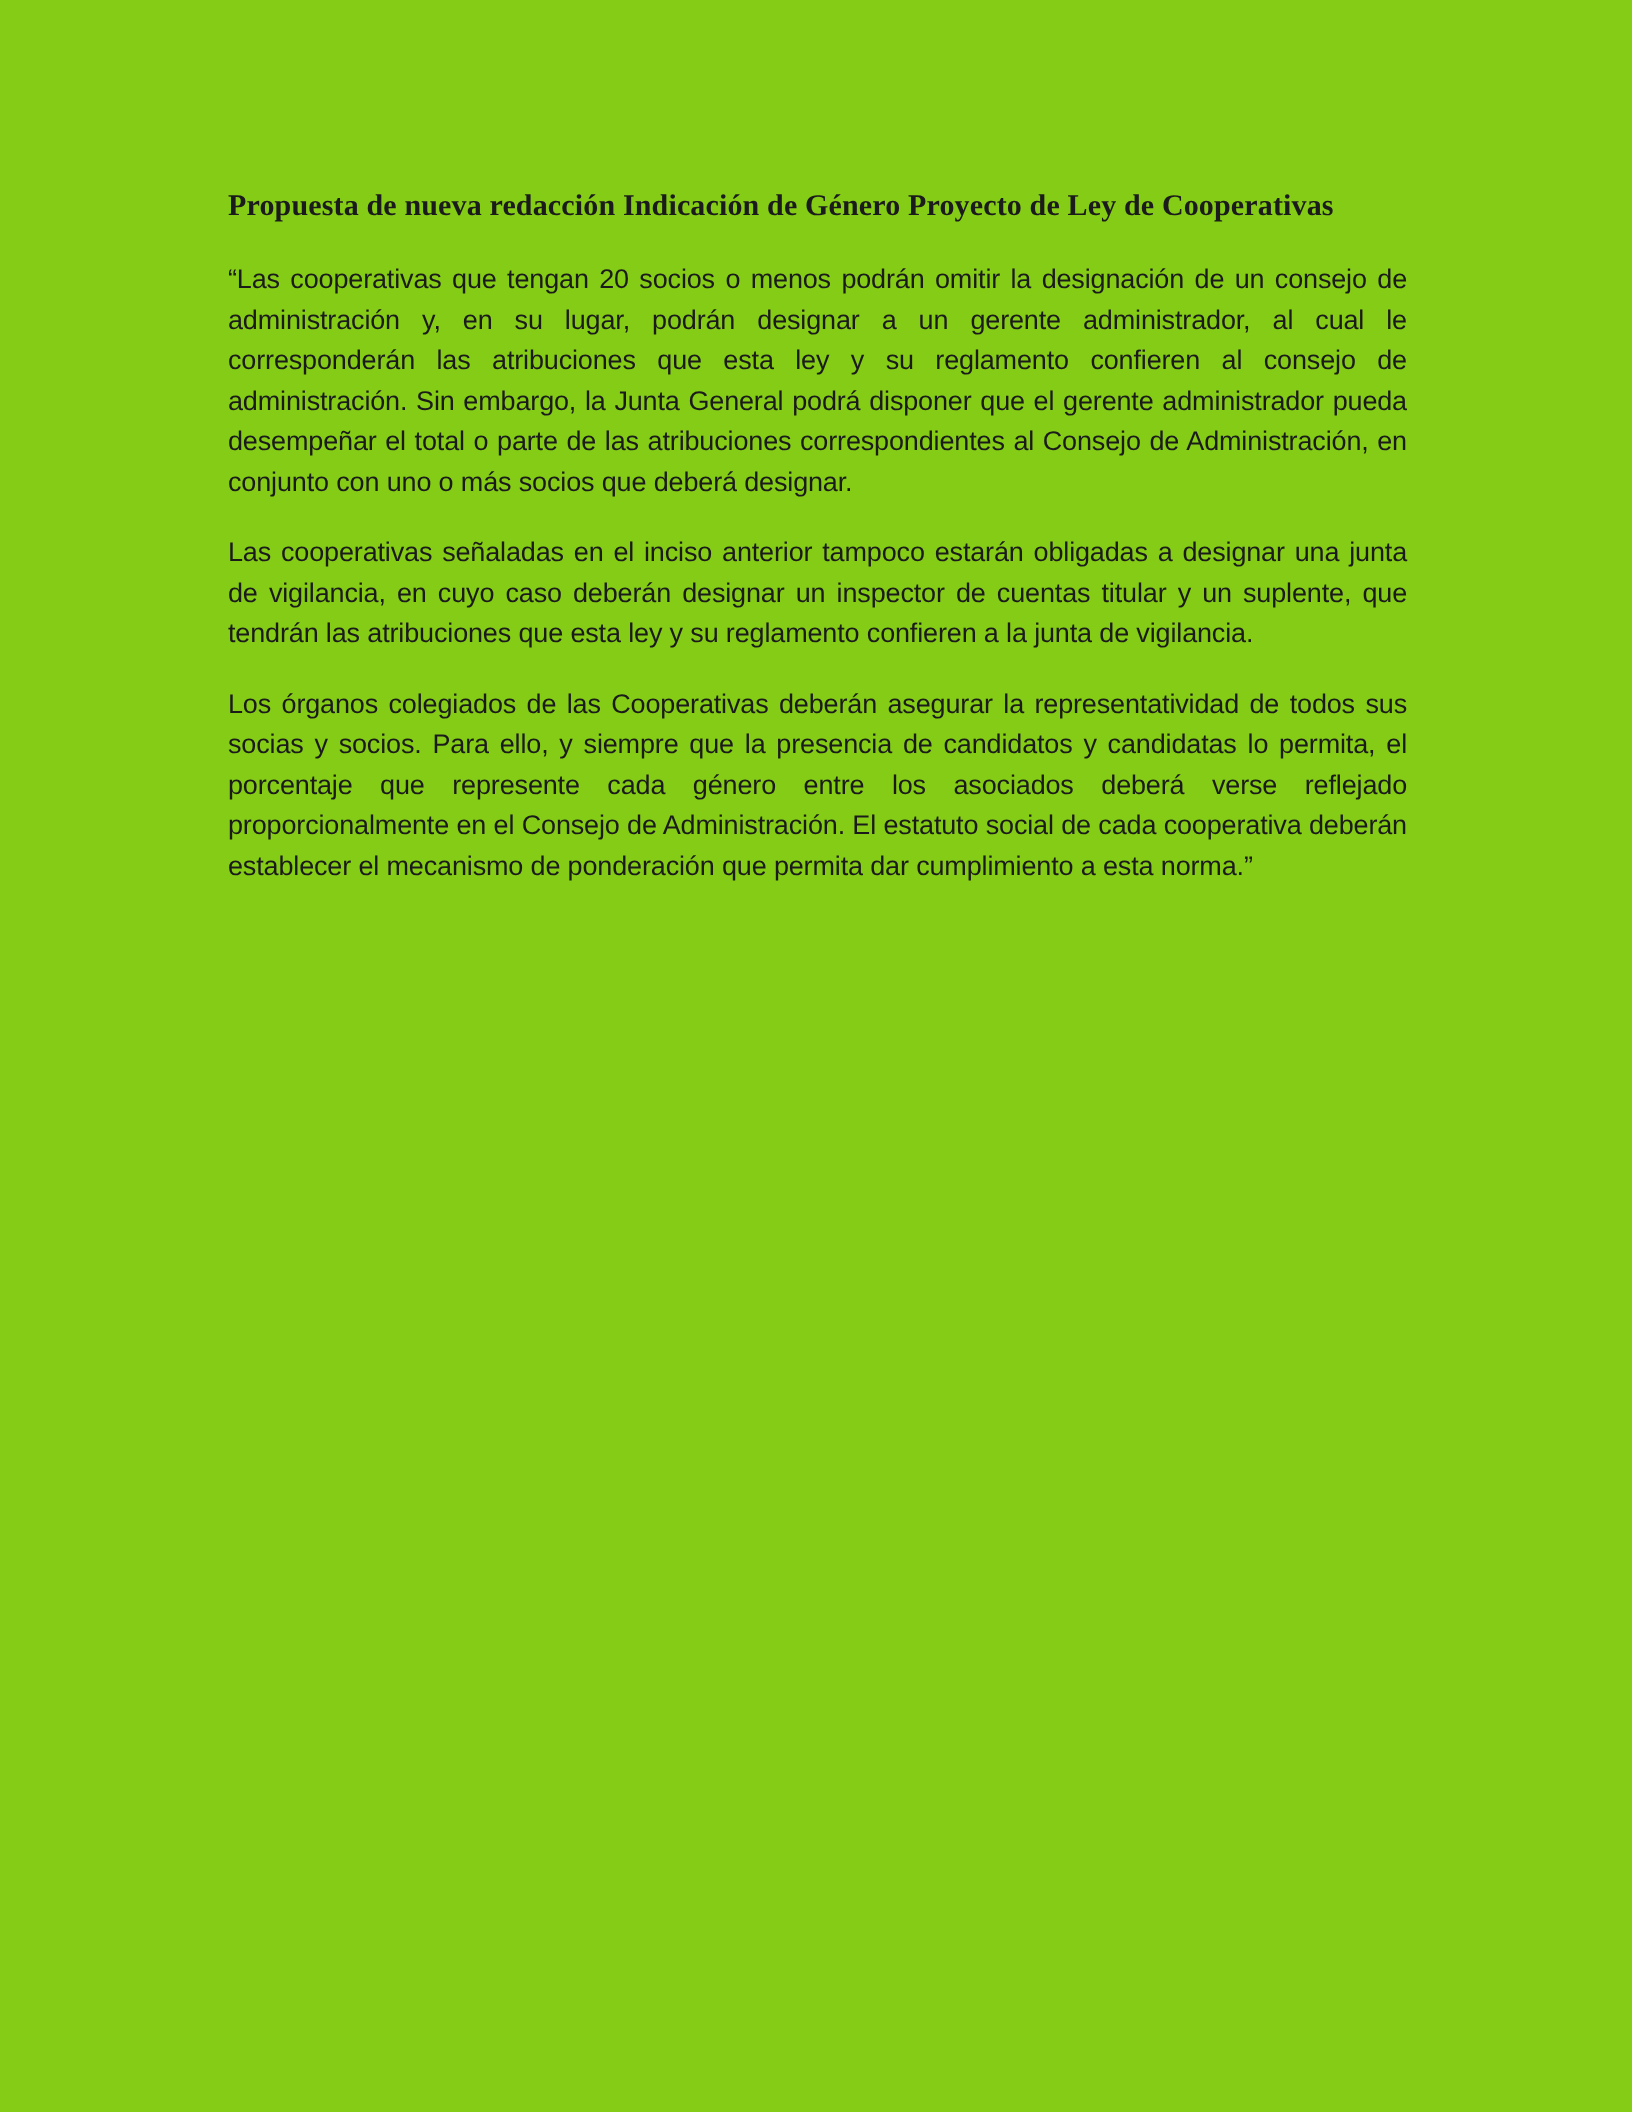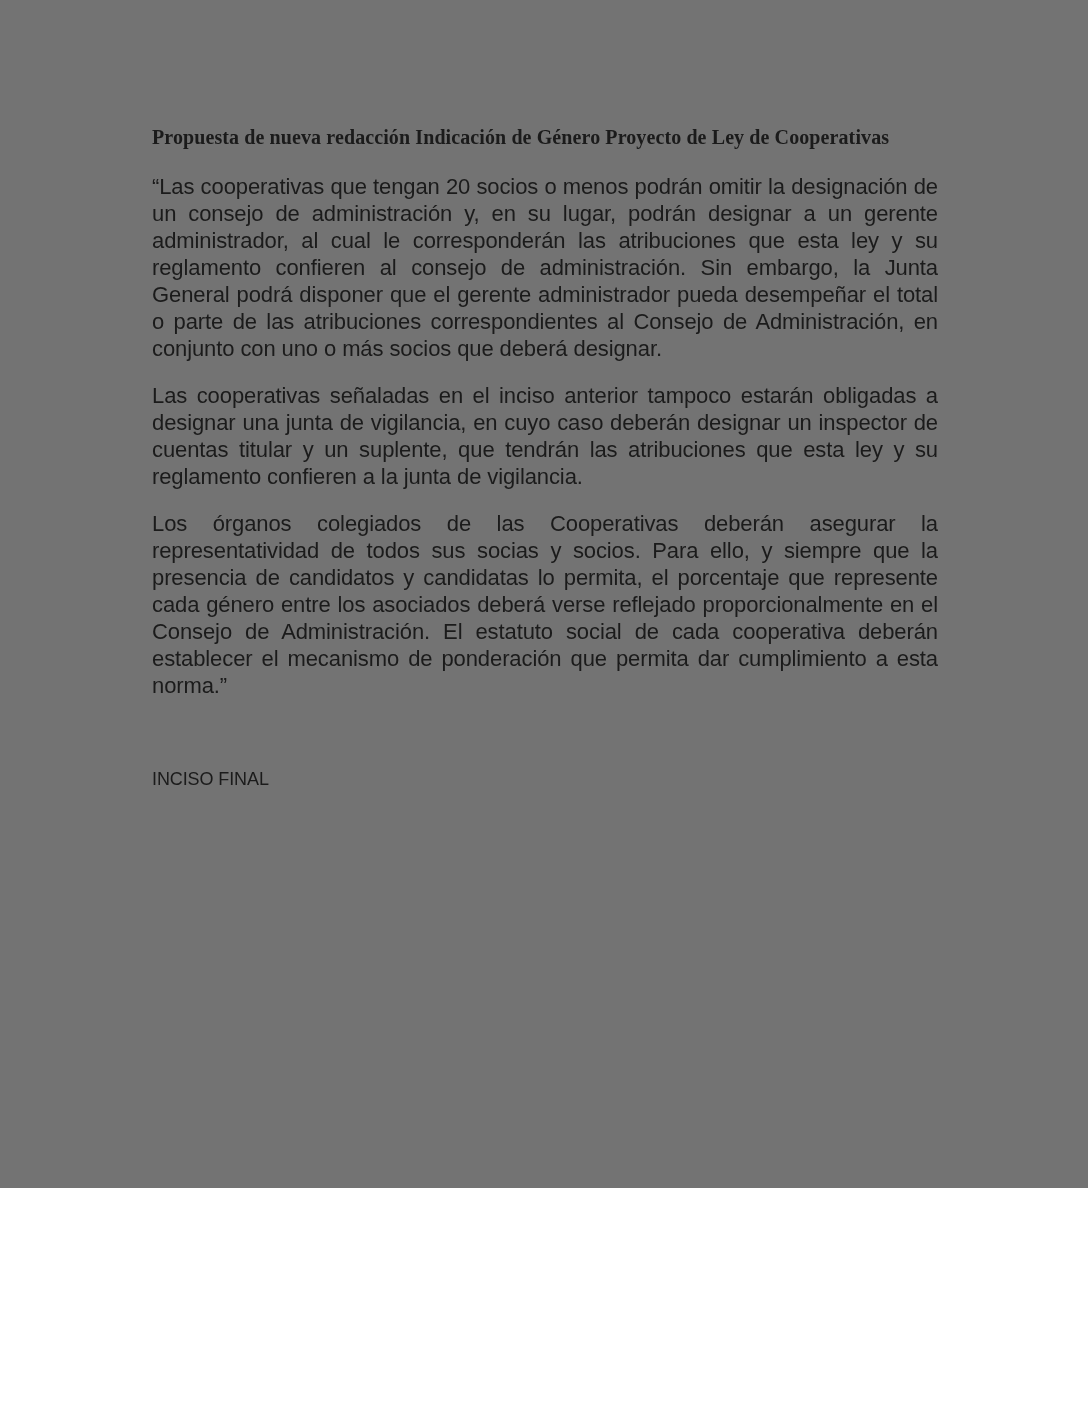--- a/index.html
+++ b/index.html
@@ -4,43 +4,43 @@
 <title>Documento</title>
 <style>
   html, body {
     margin: 0;
     padding: 0;
     background: #ffffff;
   }
   .page {
     position: relative;
     width: 1088px;
-    height: 1188px;
-    background: #737373;
+    height: 1408px;
+    background: #84cc16;
     overflow: hidden;
     color: #1b1b1b;
   }
   .content {
     position: absolute;
     left: 152px;
     top: 124px;
     width: 786px;
   }
   .doc-title {
     font-family: "Liberation Serif", "DejaVu Serif", serif;
     font-weight: bold;
     font-size: 20px;
     line-height: 27px;
     margin: 0 0 22px 0;
     text-align: left;
     letter-spacing: 0.1px;
   }
   .doc-paragraph {
     font-family: "Liberation Sans", "DejaVu Sans", sans-serif;
-    font-size: 22px;
+    font-size: 18px;
     line-height: 27px;
     text-align: justify;
     margin: 0 0 20px 0;
     letter-spacing: -0.1px;
   }
   .doc-spacer {
     height: 27px;
     margin: 0 0 20px 0;
   }
   .doc-section-heading {
@@ -62,17 +62,16 @@
     <h1 class="doc-title">Propuesta de nueva redacción Indicación de Género Proyecto de Ley de Cooperativas</h1>
 
     <p class="doc-paragraph">“Las cooperativas que tengan 20 socios o menos podrán omitir la designación de un consejo de administración y, en su lugar, podrán designar a un gerente administrador, al cual le corresponderán las atribuciones que esta ley y su reglamento confieren al consejo de administración. Sin embargo, la Junta General podrá disponer que el gerente administrador pueda desempeñar el total o parte de las atribuciones correspondientes al Consejo de Administración, en conjunto con uno o más socios que deberá designar.</p>
 
     <p class="doc-paragraph">Las cooperativas señaladas en el inciso anterior tampoco estarán obligadas a designar una junta de vigilancia, en cuyo caso deberán designar un inspector de cuentas titular y un suplente, que tendrán las atribuciones que esta ley y su reglamento confieren a la junta de vigilancia.</p>
 
     <p class="doc-paragraph">Los órganos colegiados de las Cooperativas deberán asegurar la representatividad de todos sus socias y socios. Para ello, y siempre que la presencia de candidatos y candidatas lo permita, el porcentaje que represente cada género entre los asociados deberá verse reflejado proporcionalmente en el Consejo de Administración. El estatuto social de cada cooperativa deberán establecer el mecanismo de ponderación que permita dar cumplimiento a esta norma.”</p>
 
     <div class="doc-spacer"></div>
 
-    <p class="doc-section-heading">INCISO FINAL</p>
 
 
   </div>
 </div>
 
 </body></html>

